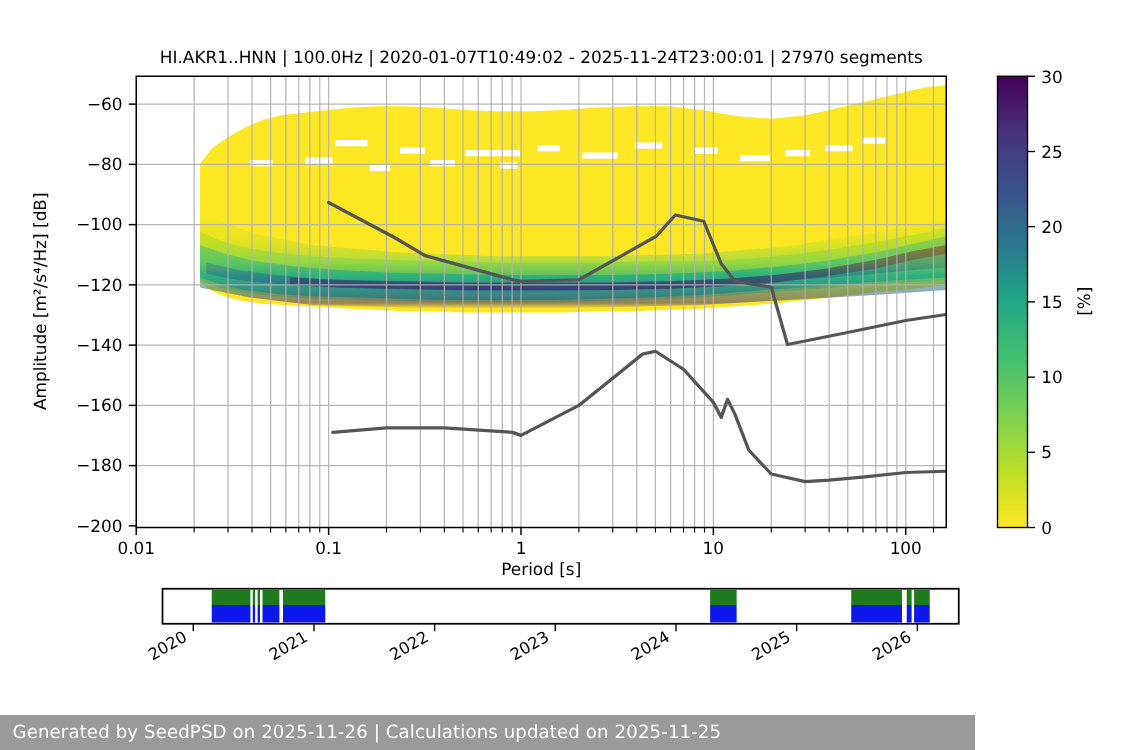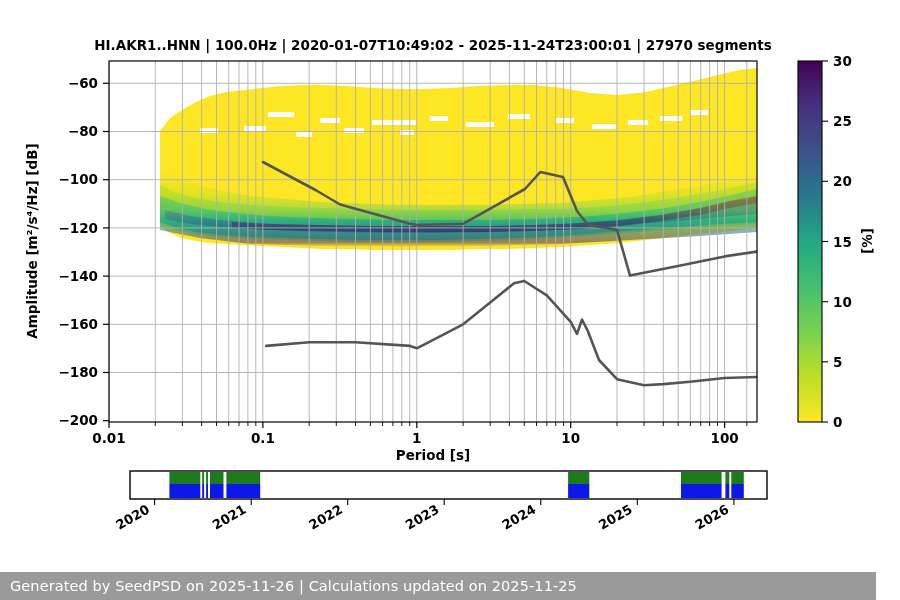--- a/index.html
+++ b/index.html
@@ -2,23 +2,23 @@
 <html><head>
 <meta charset="utf-8">
 <style>
   html,body{margin:0;padding:0;}
   body{
     width:900px;height:600px;overflow:hidden;
     background:#ffffff;
     font-family:"DejaVu Sans","Liberation Sans",sans-serif;
     position:relative;
   }
-  #figure{position:absolute;left:0;top:0;width:900px;height:444px;font-weight:bold;}
+  #figure{position:absolute;left:0;top:0;width:900px;height:444px;}
   .footer-bar{
-    position:absolute;left:0;bottom:0;width:876px;height:28px;
+    position:absolute;left:0;bottom:0;width:780px;height:28px;
     background:#9a9a9a;display:flex;align-items:center;
   }
   .footer-bar span{
     color:#ffffff;font-size:14.5px;padding-left:10px;letter-spacing:.1px;
   }
   svg{display:block;}
   text{font-family:"DejaVu Sans","Liberation Sans",sans-serif;fill:#000;}
   .tick-lbl{font-size:13.5px;}
   .axis-lbl{font-size:13.5px;}
   .title-lbl{font-size:13.5px;}

